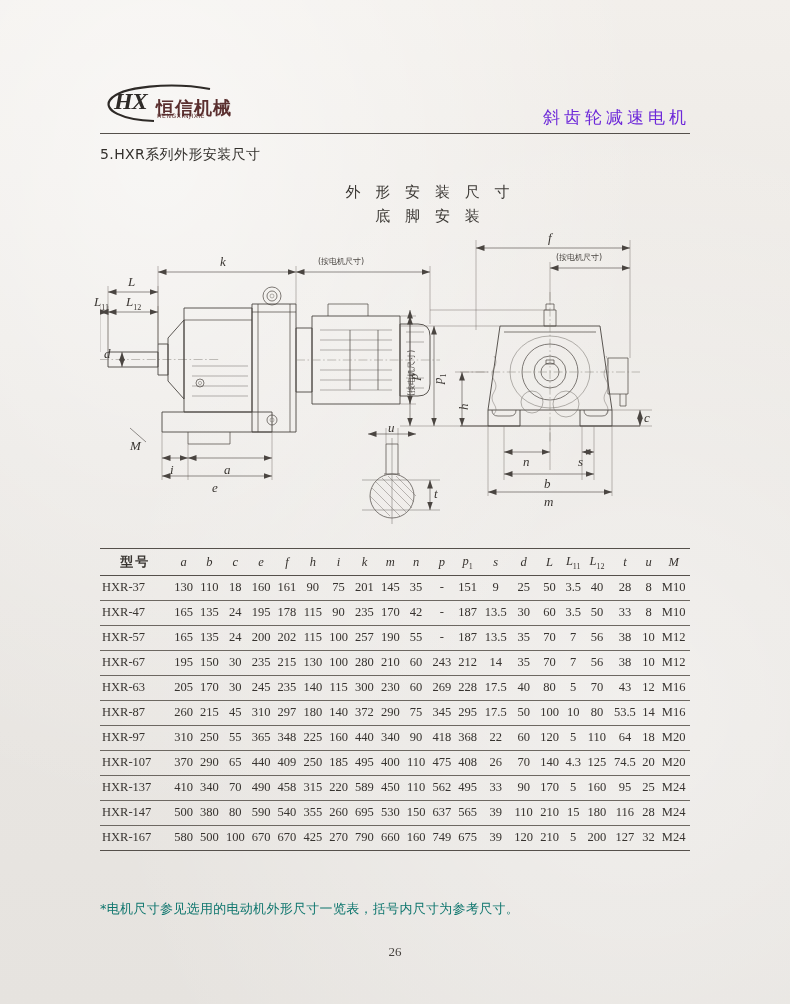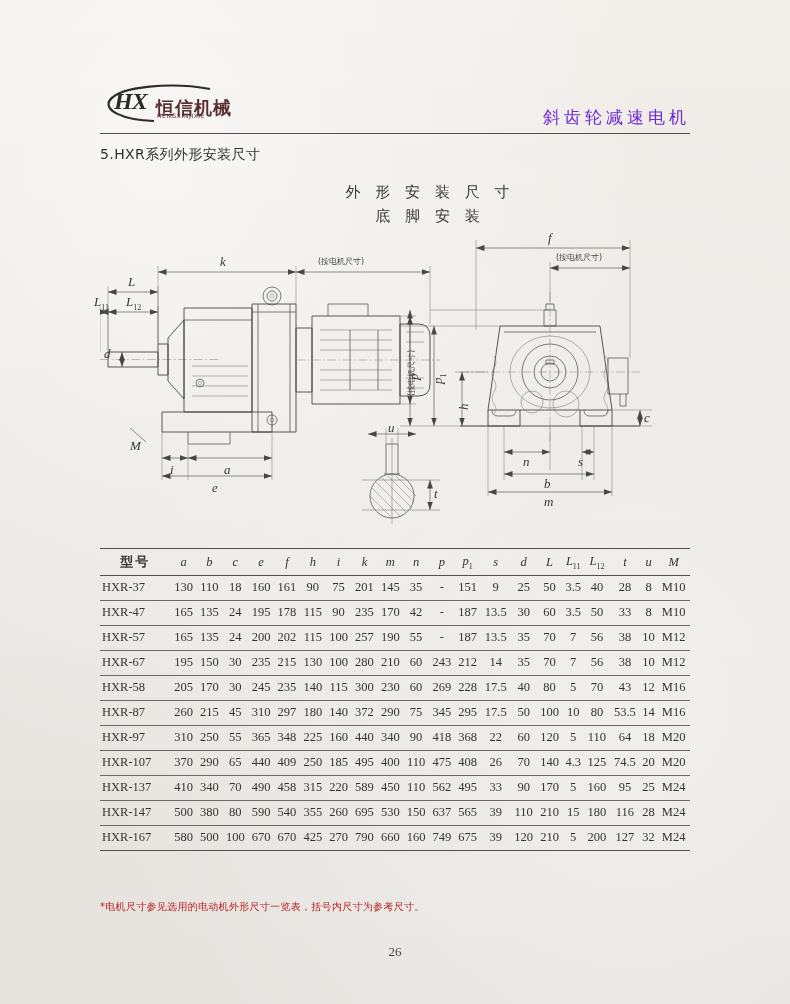--- a/index.html
+++ b/index.html
@@ -175,22 +175,22 @@
     text-align: left;
     padding-left: 2px;
   }
   table.spec tbody tr:last-child td { border-bottom: 1.6px solid #55504b; }
 
   
   .footnote {
     position: absolute;
     left: 100px; top: 900px;
     font-family: "DejaVu Sans", sans-serif;
-    font-size: 10px;
-    color: #b91c1c;
+    font-size: 13px;
+    color: #0f766e;
     letter-spacing: 0.3px;
   }
   .page-no {
     position: absolute;
     left: 0; top: 944px;
     width: 790px;
     text-align: center;
     font-family: "Liberation Serif", serif;
     font-size: 13px;
     color: #45413d;
@@ -526,21 +526,21 @@
               <td>14</td>
               <td>35</td>
               <td>70</td>
               <td>7</td>
               <td>56</td>
               <td>38</td>
               <td>10</td>
               <td>M12</td>
             </tr>
             <tr>
-              <td>HXR-58</td>
+              <td>HXR-63</td>
               <td>205</td>
               <td>170</td>
               <td>30</td>
               <td>245</td>
               <td>235</td>
               <td>140</td>
               <td>115</td>
               <td>300</td>
               <td>230</td>
               <td>60</td>

